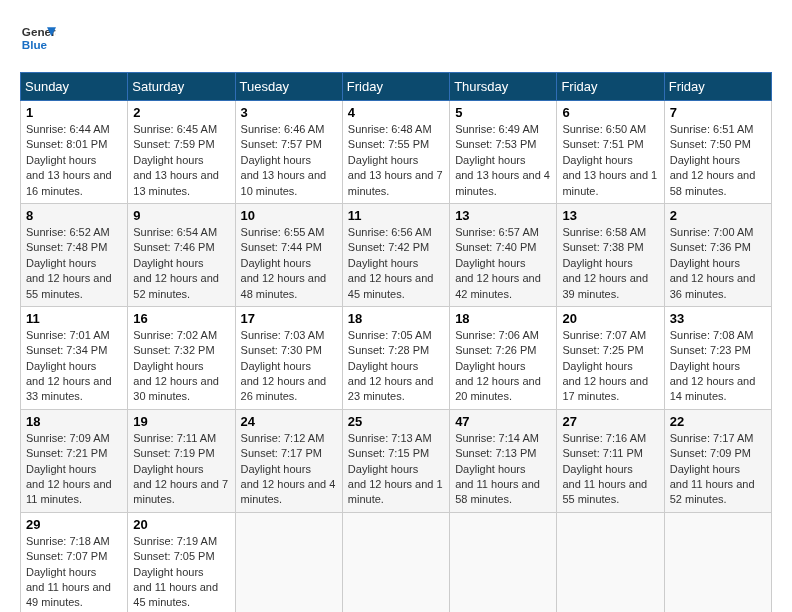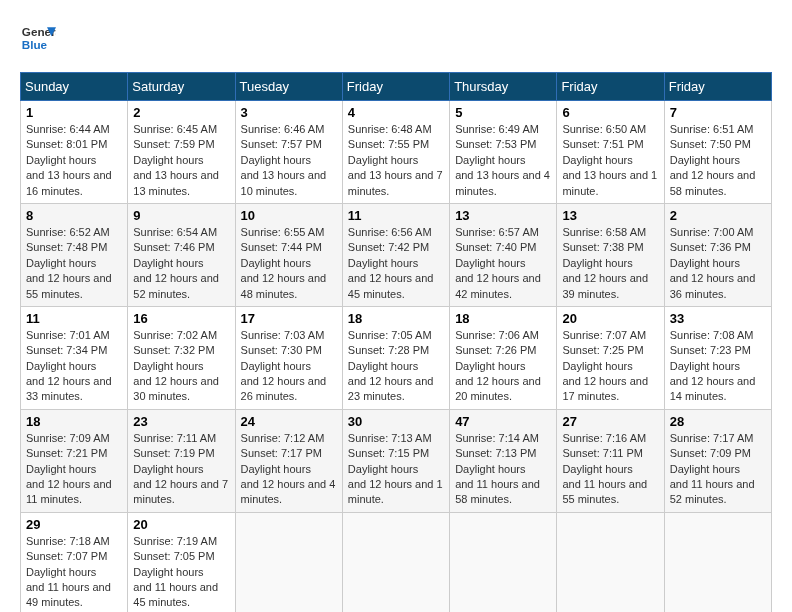--- a/index.html
+++ b/index.html
@@ -150,31 +150,31 @@
         <td><span class="day-num">18</span>
         <span class="day-info">Sunrise: 7:06 AM<br>Sunset: 7:26 PM<br>Daylight hours<br>and 12 hours and 20 minutes.</span></td>
         <td><span class="day-num">20</span>
         <span class="day-info">Sunrise: 7:07 AM<br>Sunset: 7:25 PM<br>Daylight hours<br>and 12 hours and 17 minutes.</span></td>
         <td><span class="day-num">33</span>
         <span class="day-info">Sunrise: 7:08 AM<br>Sunset: 7:23 PM<br>Daylight hours<br>and 12 hours and 14 minutes.</span></td>
       </tr>
       <tr>
         <td><span class="day-num">18</span>
         <span class="day-info">Sunrise: 7:09 AM<br>Sunset: 7:21 PM<br>Daylight hours<br>and 12 hours and 11 minutes.</span></td>
-        <td><span class="day-num">23</span>
+        <td><span class="day-num">19</span>
         <span class="day-info">Sunrise: 7:11 AM<br>Sunset: 7:19 PM<br>Daylight hours<br>and 12 hours and 7 minutes.</span></td>
         <td><span class="day-num">24</span>
         <span class="day-info">Sunrise: 7:12 AM<br>Sunset: 7:17 PM<br>Daylight hours<br>and 12 hours and 4 minutes.</span></td>
-        <td><span class="day-num">30</span>
+        <td><span class="day-num">25</span>
         <span class="day-info">Sunrise: 7:13 AM<br>Sunset: 7:15 PM<br>Daylight hours<br>and 12 hours and 1 minute.</span></td>
         <td><span class="day-num">47</span>
         <span class="day-info">Sunrise: 7:14 AM<br>Sunset: 7:13 PM<br>Daylight hours<br>and 11 hours and 58 minutes.</span></td>
         <td><span class="day-num">27</span>
         <span class="day-info">Sunrise: 7:16 AM<br>Sunset: 7:11 PM<br>Daylight hours<br>and 11 hours and 55 minutes.</span></td>
-        <td><span class="day-num">28</span>
+        <td><span class="day-num">22</span>
         <span class="day-info">Sunrise: 7:17 AM<br>Sunset: 7:09 PM<br>Daylight hours<br>and 11 hours and 52 minutes.</span></td>
       </tr>
       <tr>
         <td><span class="day-num">29</span>
         <span class="day-info">Sunrise: 7:18 AM<br>Sunset: 7:07 PM<br>Daylight hours<br>and 11 hours and 49 minutes.</span></td>
         <td><span class="day-num">20</span>
         <span class="day-info">Sunrise: 7:19 AM<br>Sunset: 7:05 PM<br>Daylight hours<br>and 11 hours and 45 minutes.</span></td>
         <td class="empty-cell"></td>
         <td class="empty-cell"></td>
         <td class="empty-cell"></td>

